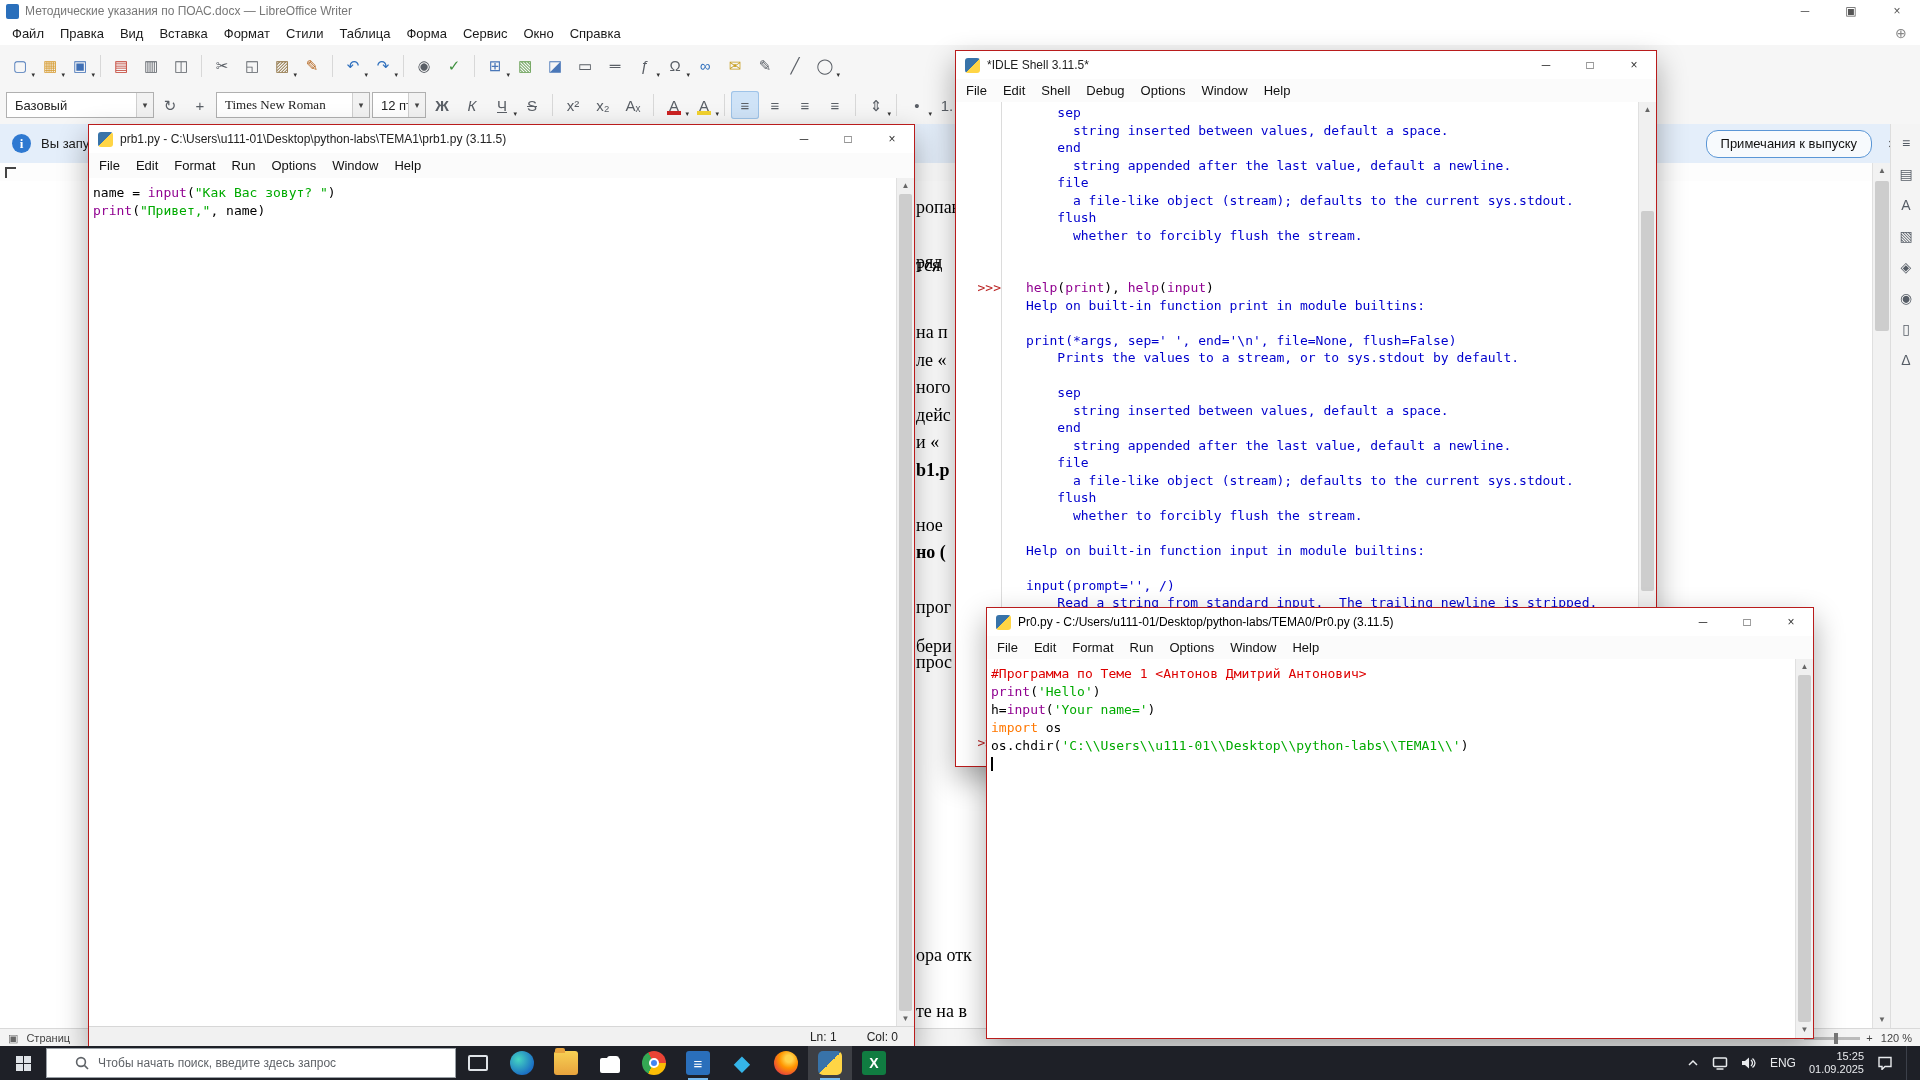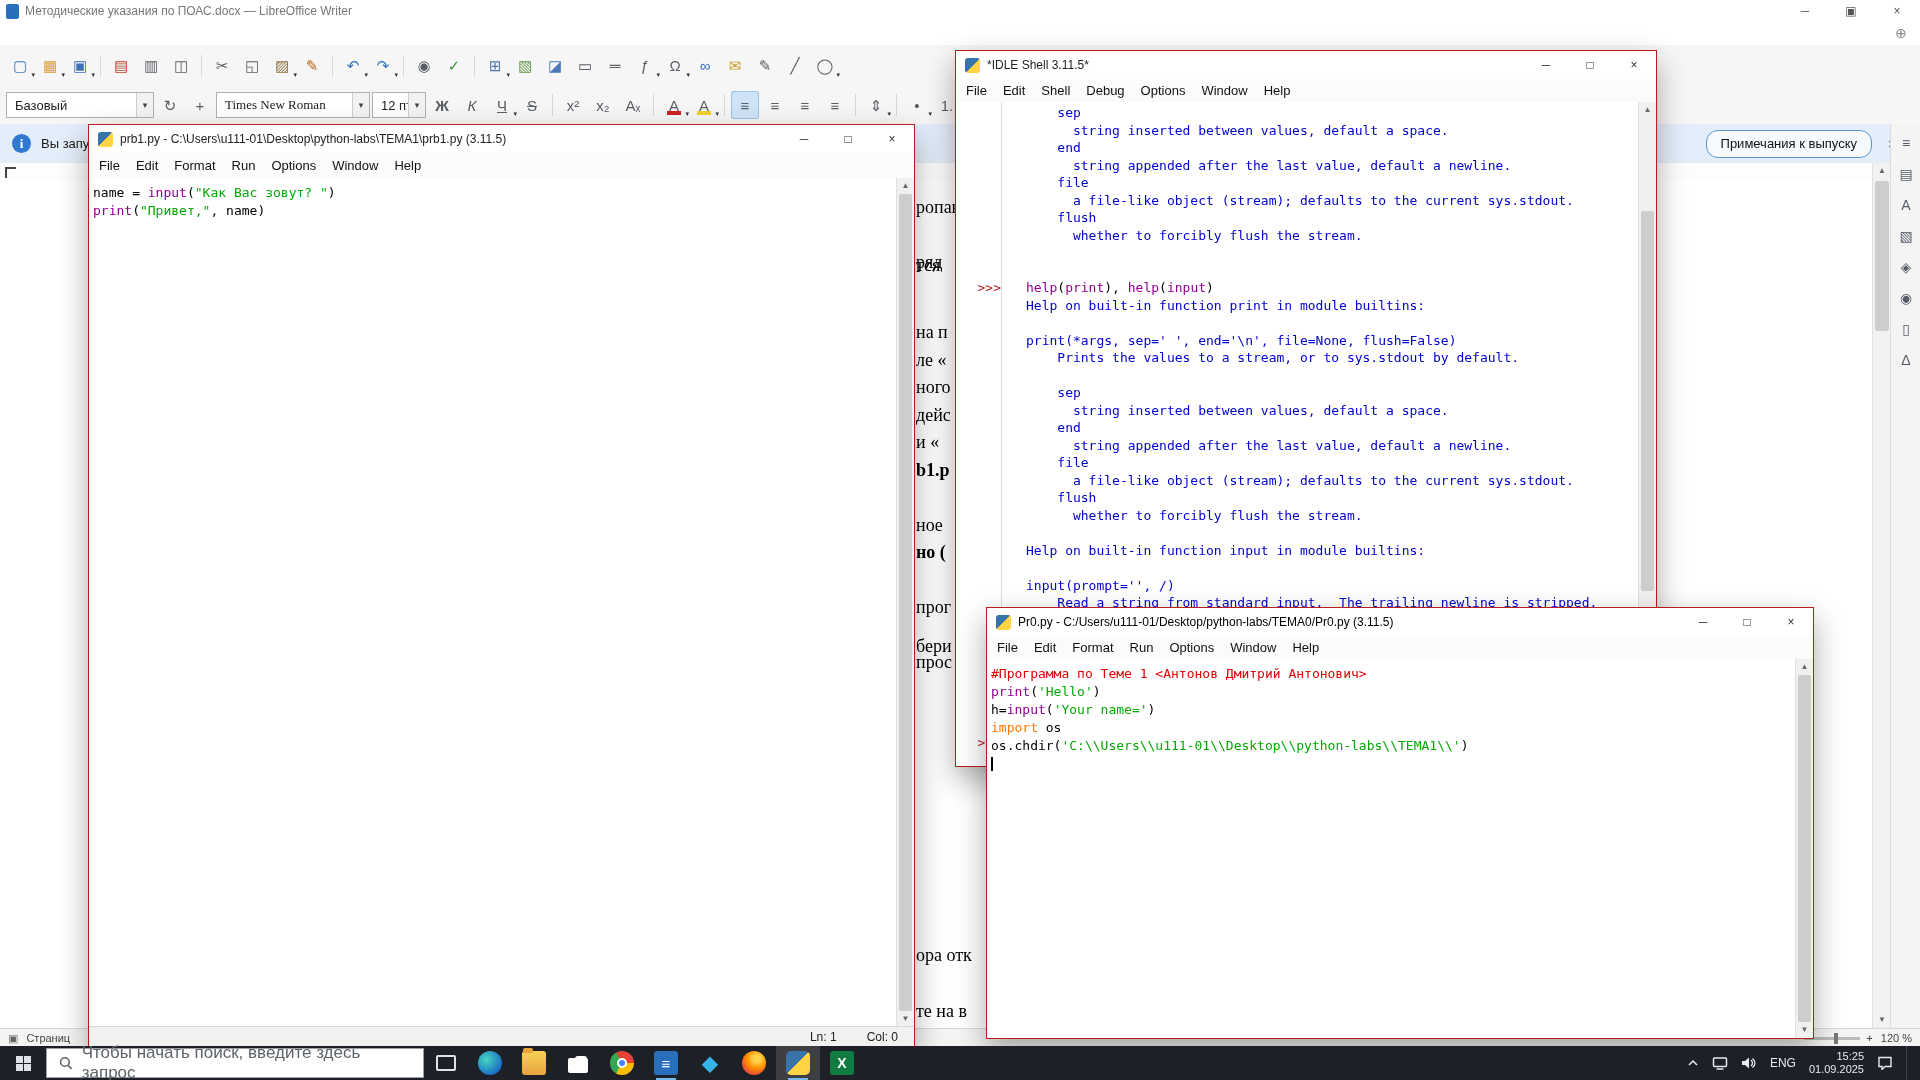--- a/index.html
+++ b/index.html
@@ -99,21 +99,21 @@
   .zoom-track{width:56px;height:3px;background:#bbb;position:relative}
   .zoom-thumb{position:absolute;left:30px;top:-4px;width:4px;height:11px;background:#777}
 
   
   #taskbar{position:absolute;left:0;top:1046px;width:1920px;height:34px;background:#1e2027;
            display:flex;align-items:stretch;z-index:50;color:#e8eaed}
   .task-start{width:46px;display:flex;align-items:center;justify-content:center}
   .winlogo{display:grid;grid-template-columns:7px 7px;grid-template-rows:7px 7px;gap:1px}
   .winlogo i{background:#dfe3e8}
   #task-search{width:352px;background:#fff;margin:2px 0;display:flex;align-items:center;gap:9px;
-               padding:0 12px;color:#5f6368;font-size:17px;border:1px solid #9aa0a6}
+               padding:0 28px;color:#5f6368;font-size:12px;border:1px solid #9aa0a6}
   .task-view{width:44px;display:flex;align-items:center;justify-content:center}
   .tv-ic{width:16px;height:12px;border:2px solid #dfe3e8;border-radius:2px}
   #task-apps{display:flex}
   .task-app{width:44px;display:flex;align-items:center;justify-content:center;position:relative}
   .task-app.open::after,.task-app.active::after{content:"";position:absolute;left:12px;right:12px;bottom:0;
       height:2px;background:#76b9ed}
   .task-app.active{background:rgba(255,255,255,.14)}
   .app-ic{width:24px;height:24px;border-radius:4px;display:flex;align-items:center;justify-content:center;
           font-size:14px;font-weight:bold;color:#fff;position:relative}
   .edge{border-radius:50%;background:radial-gradient(circle at 35% 35%,#45d6c2,#1b6fc4 72%)}
@@ -142,20 +142,33 @@
   <section class="win" id="win-writer">
     <div id="lo-title">
       <span class="lo-appicon"></span>
       <span class="tt">Методические указания по ПОАС.docx — LibreOffice Writer</span>
       <div class="win-ctrls">
         <span class="win-ctrl">─</span>
         <span class="win-ctrl">▣</span>
         <span class="win-ctrl">×</span>
       </div>
     </div>
+    <nav id="lo-menu">
+        <span class="menu-item">Файл</span>
+        <span class="menu-item">Правка</span>
+        <span class="menu-item">Вид</span>
+        <span class="menu-item">Вставка</span>
+        <span class="menu-item">Формат</span>
+        <span class="menu-item">Стили</span>
+        <span class="menu-item">Таблица</span>
+        <span class="menu-item">Форма</span>
+        <span class="menu-item">Сервис</span>
+        <span class="menu-item">Окно</span>
+        <span class="menu-item">Справка</span>
+      </nav>
     <span id="lo-globe">⊕</span>
     <div id="lo-tb1">
         <span class="tb-btn">
           <span class="tb-glyph" style="color: rgb(74, 119, 184);">▢</span>
           <span class="dd">▾</span>
         </span>
         <span class="tb-btn">
           <span class="tb-glyph" style="color: rgb(215, 155, 46);">▦</span>
           <span class="dd">▾</span>
         </span>

